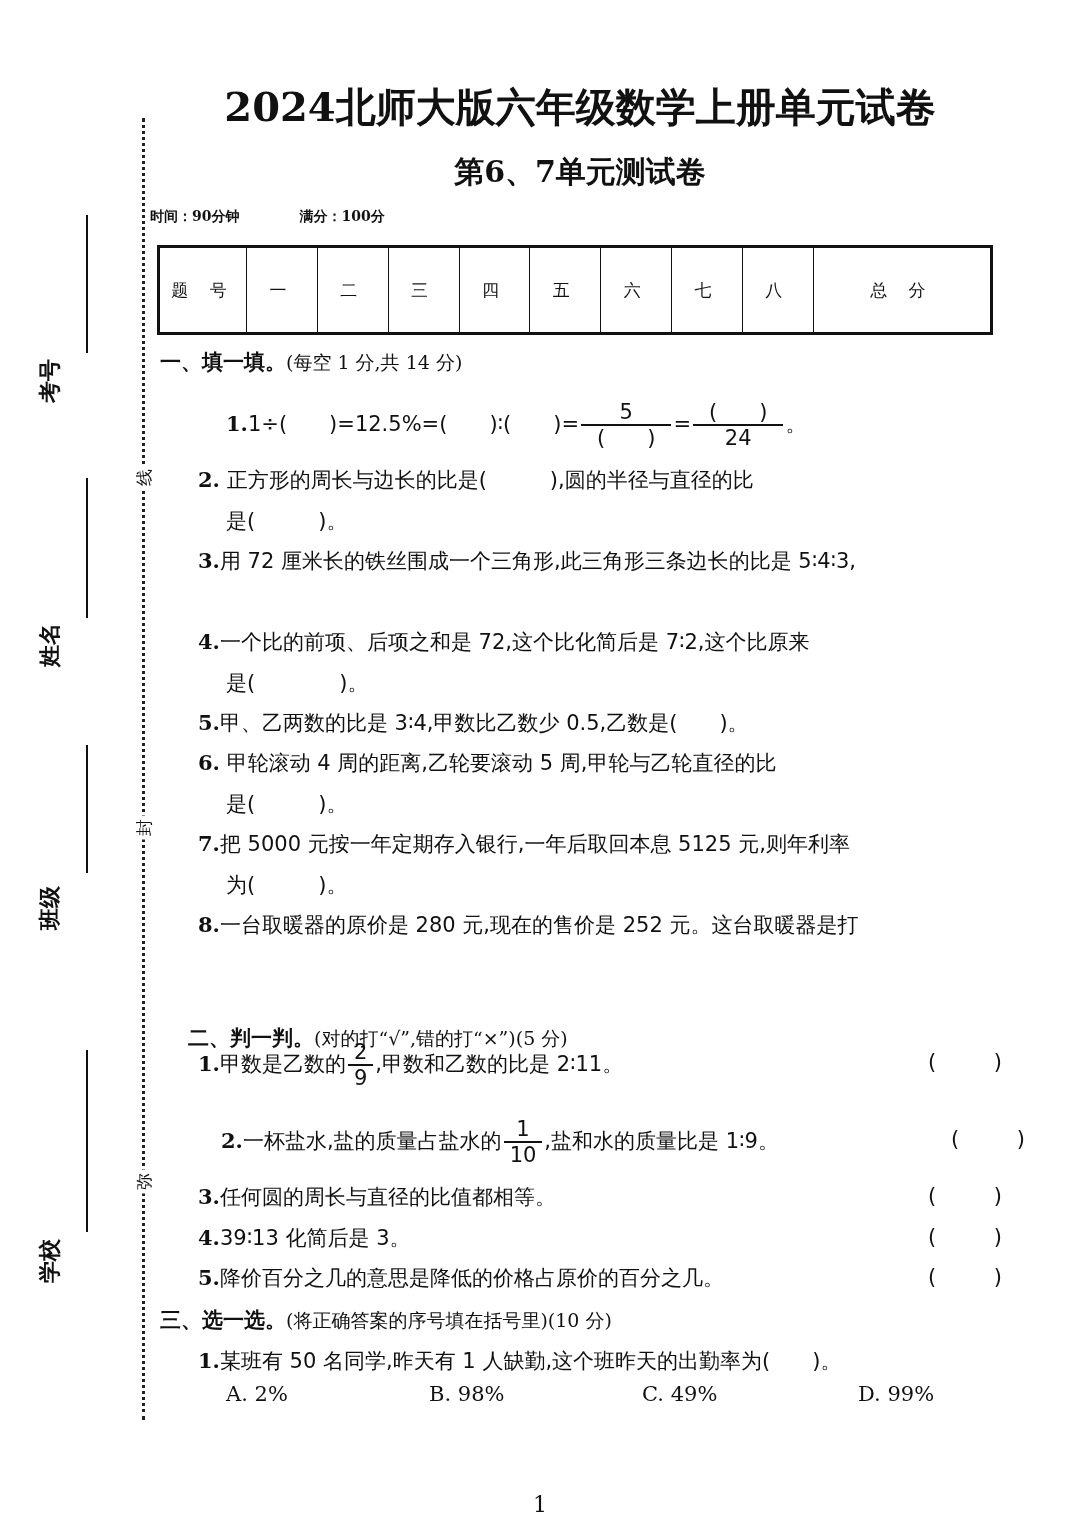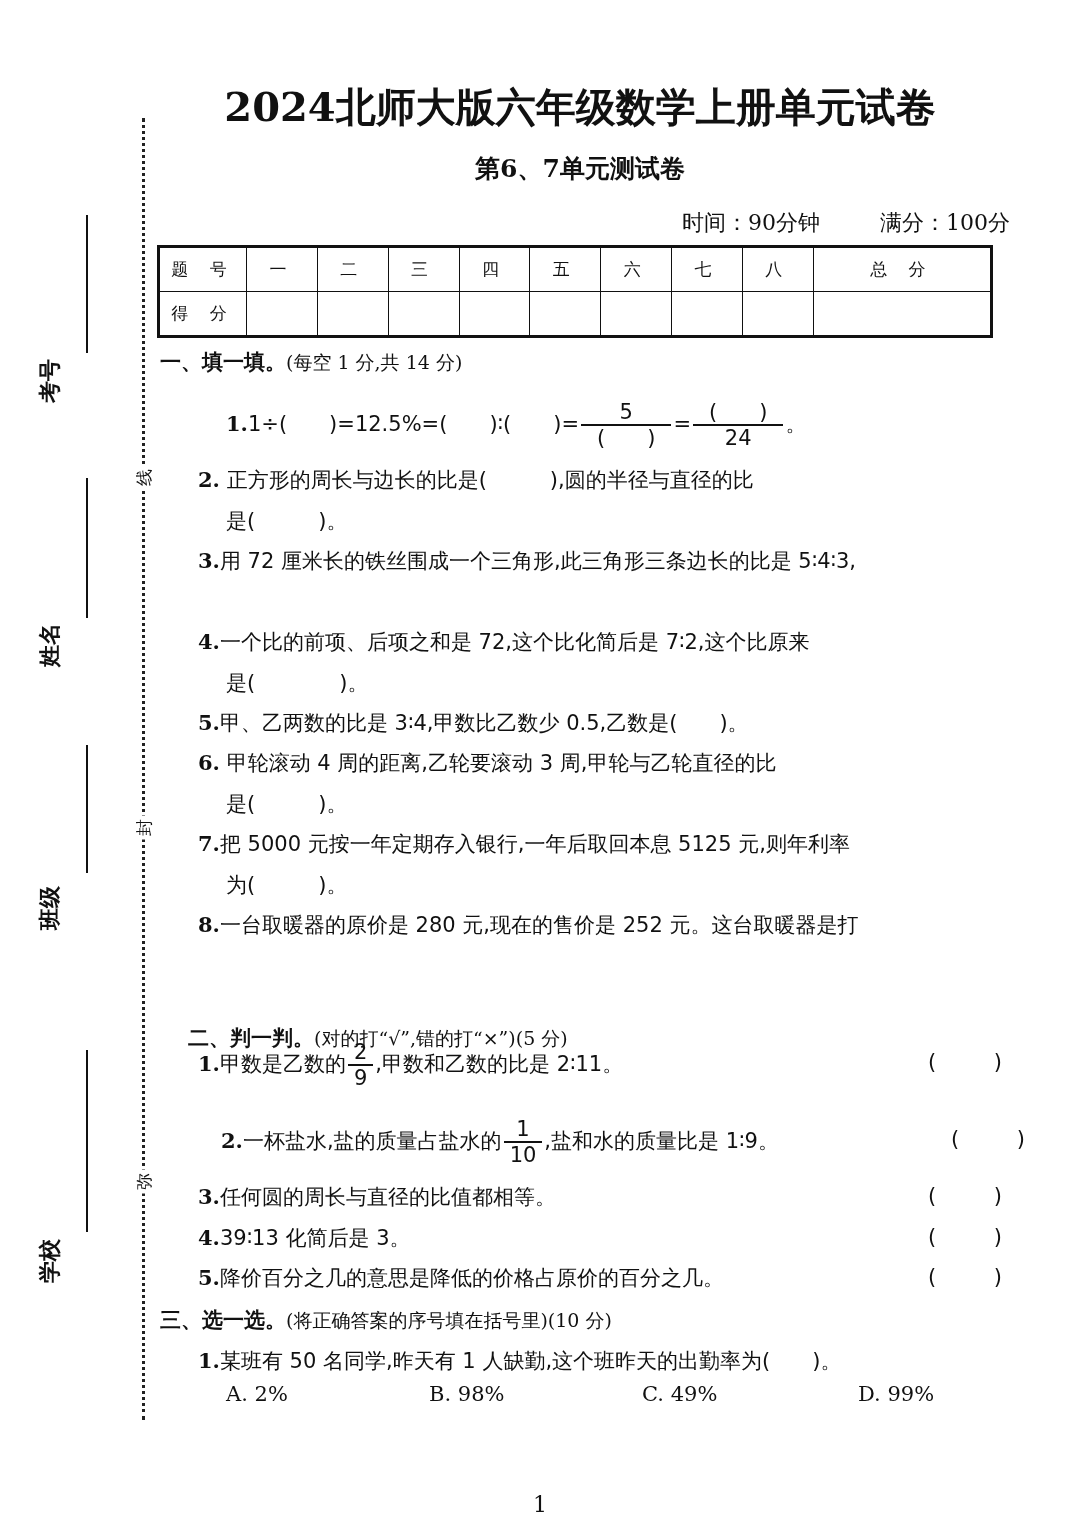--- a/index.html
+++ b/index.html
@@ -29,25 +29,25 @@
     position: absolute; left: 56px; width: 0; border-left: 2px solid #111;
   }
 
   .title {
     position: absolute; top: 80px; left: 150px; width: 860px; text-align: center;
     font-size: 40px; font-weight: bold; letter-spacing: 0px;
     font-family: "DejaVu Serif", serif;
   }
   .subtitle {
     position: absolute; top: 152px; left: 150px; width: 860px; text-align: center;
-    font-size: 25px; font-weight: bold;
+    font-size: 30px; font-weight: bold;
   }
   .meta {
-    position: absolute; top: 208px; left: 150px; width: 860px; text-align: right;
-    font-size: 22px; font-weight: normal;
+    position: absolute; top: 208px; left: 150px; width: 860px; text-align: left;
+    font-size: 14px; font-weight: bold;
   }
   .meta span + span { margin-left: 60px; }
 
   table.score {
     position: absolute; top: 245px; left: 157px; width: 836px; height: 90px;
     border-collapse: collapse; border: 3px solid #111;
     font-family: "DejaVu Sans", sans-serif; font-size: 17px;
   }
   table.score td {
     border: 1.5px solid #111; text-align: center; height: 43px; padding: 0;
@@ -130,32 +130,20 @@
     <td>一</td>
     <td>二</td>
     <td>三</td>
     <td>四</td>
     <td>五</td>
     <td>六</td>
     <td>七</td>
     <td>八</td>
     <td>总 分</td>
   </tr>
-  <tr>
-    <td class="first">得 分</td>
-    <td></td>
-    <td></td>
-    <td></td>
-    <td></td>
-    <td></td>
-    <td></td>
-    <td></td>
-    <td></td>
-    <td></td>
-  </tr>
 </tbody>
   </table>
 
 <div class="section" style="top:348px;">
   <span class="sname">一、填一填。</span><span class="snote">(每空 1 分,共 14 分)</span>
 </div>
 
 <div class="q" style="top:400px;margin-left:28px;">
   <span class="num">1.</span><span>1÷(　　)=12.5%=(　　)∶(　　)=</span><span class="frac wide">
       <span class="top">5</span>
@@ -180,21 +168,21 @@
 <div class="q" style="top:621px;">
   <span class="num">4.</span><span>一个比的前项、后项之和是 72,这个比化简后是 7∶2,这个比原来</span>
   <span class="cont">是(　　　　)。</span>
 </div>
 
 <div class="q" style="top:702px;">
   <span class="num">5.</span><span>甲、乙两数的比是 3∶4,甲数比乙数少 0.5,乙数是(　　)。</span>
 </div>
 
 <div class="q" style="top:742px;">
-  <span class="num">6.</span> <span>甲轮滚动 4 周的距离,乙轮要滚动 3 周,甲轮与乙轮直径的比</span>
+  <span class="num">6.</span> <span>甲轮滚动 4 周的距离,乙轮要滚动 5 周,甲轮与乙轮直径的比</span>
   <span class="cont">是(　　　)。</span>
 </div>
 
 <div class="q" style="top:823px;">
   <span class="num">7.</span><span>把 5000 元按一年定期存入银行,一年后取回本息 5125 元,则年利率</span>
   <span class="cont">为(　　　)。</span>
 </div>
 
 <div class="q" style="top:904px;">
   <span class="num">8.</span><span>一台取暖器的原价是 280 元,现在的售价是 252 元。这台取暖器是打</span>

